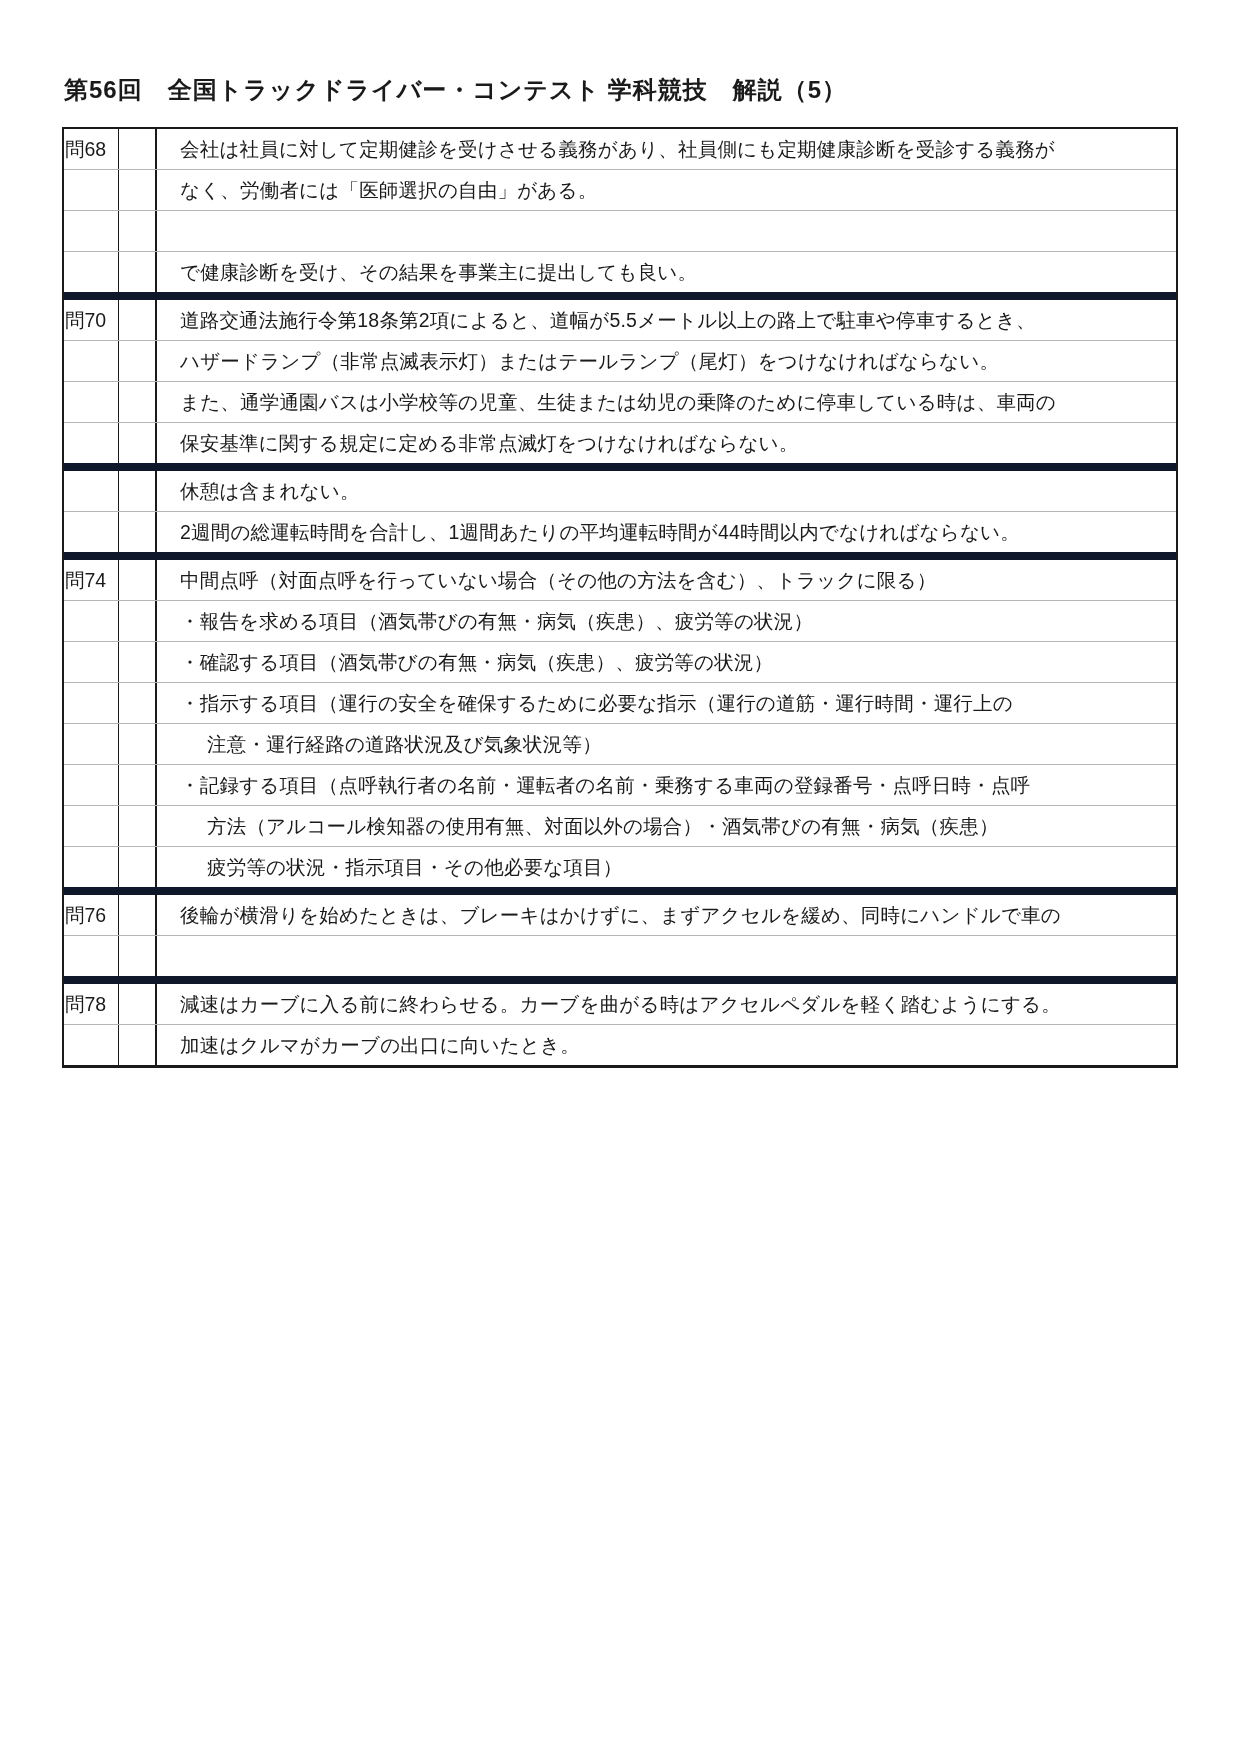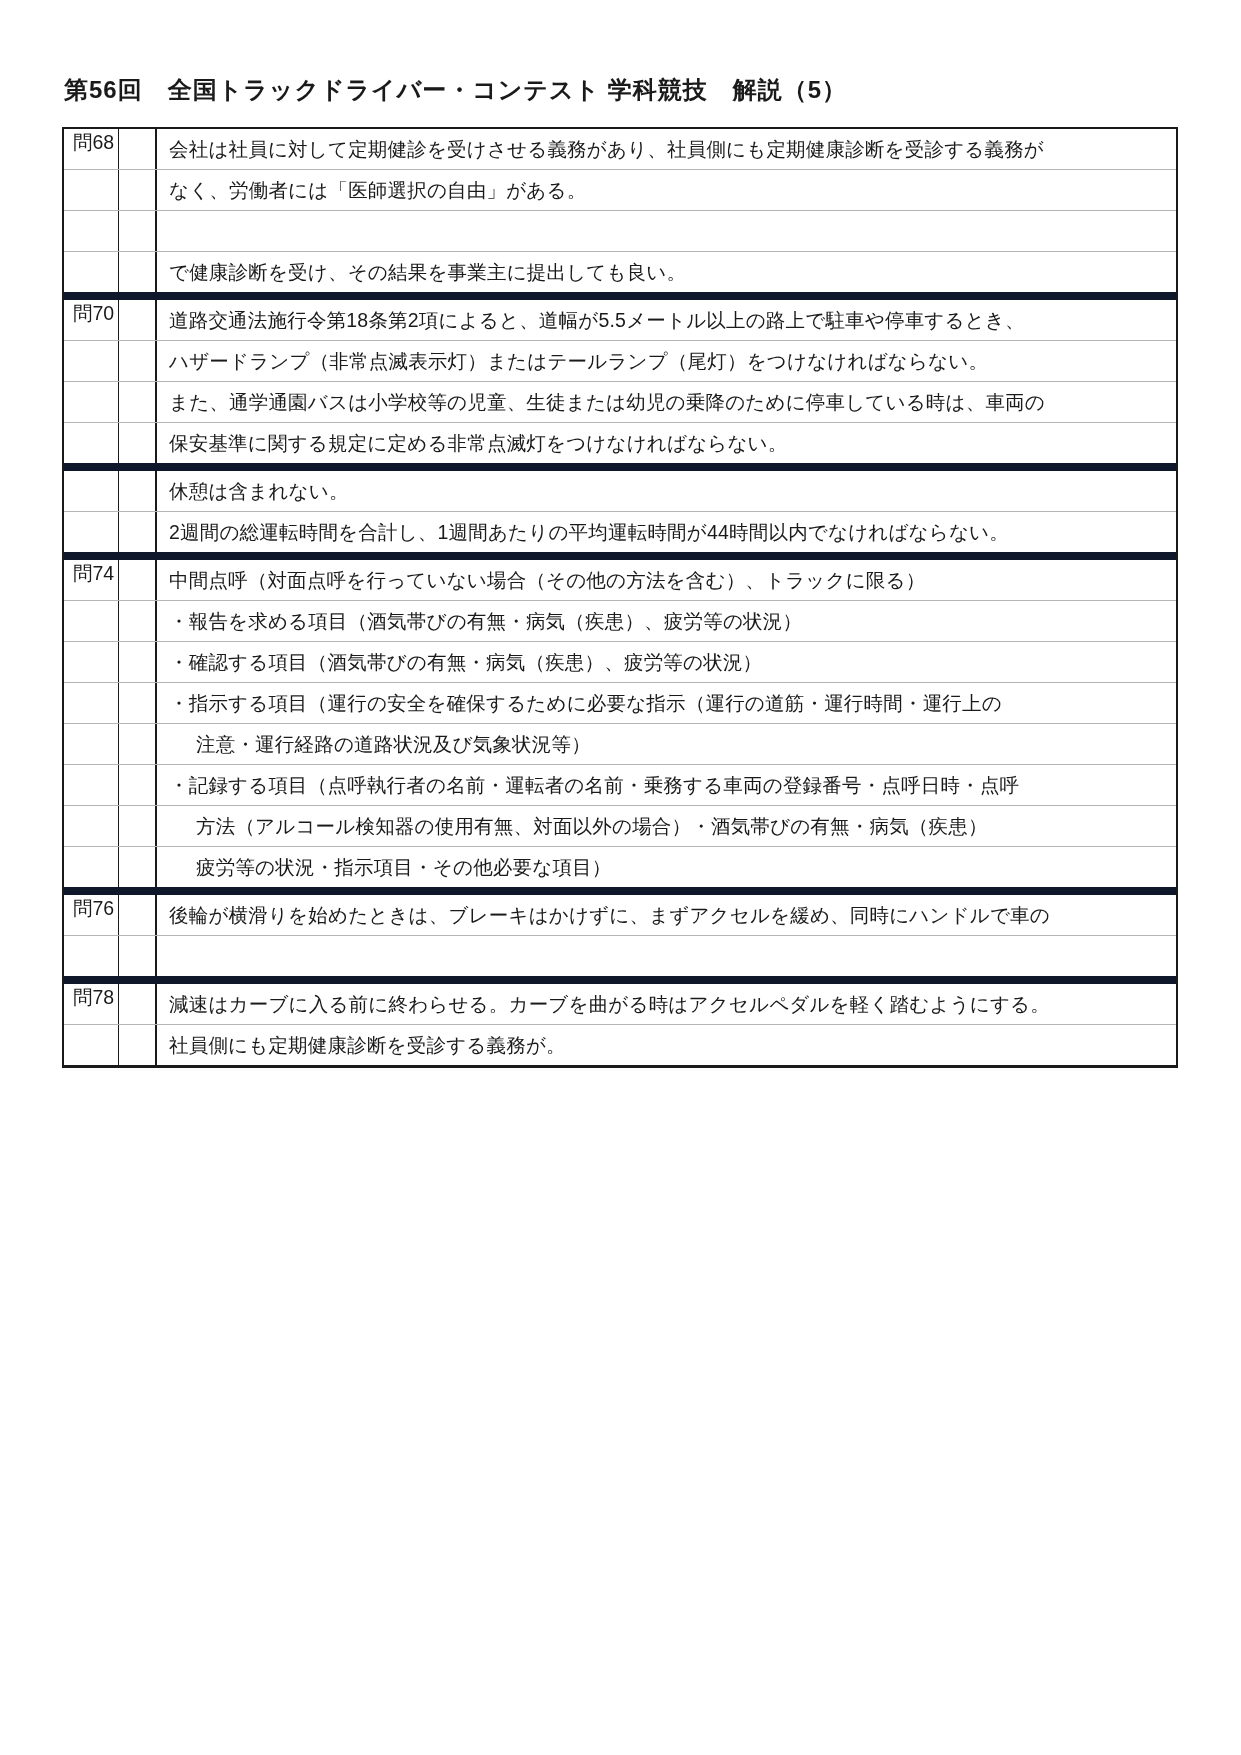--- a/index.html
+++ b/index.html
@@ -20,31 +20,31 @@
     border:2px solid #1a1a1a;border-bottom-width:3px;
     box-sizing:border-box;background:#ffffff;
   }
   .block{border-top:8px solid #0f172a;}
   .block:first-child{border-top:none;}
   .row{display:flex;height:40px;align-items:stretch;}
   .row + .row{border-top:1px solid #b5b5b5;}
   .cell-q{
     width:55px;flex:none;box-sizing:border-box;
     border-right:1.5px solid #1a1a1a;
-    display:flex;align-items:flex-start;
-    padding-left:9px;font-size:19.5px;
+    display:flex;align-items:center;
+    padding-left:1px;font-size:19.5px;
     white-space:nowrap;overflow:visible;
   }
   .cell-a{
     width:38px;flex:none;box-sizing:border-box;
     border-right:2px solid #1a1a1a;
   }
   .cell-t{
     flex:1;display:flex;align-items:center;
-    padding-left:12px;font-size:19.5px;
+    padding-left:23px;font-size:19.5px;
     white-space:nowrap;overflow:hidden;
     letter-spacing:0.2px;
   }
   .indent-1 .line-text{padding-left:27px;}
 </style>
 </head>
 <body>
 
 <div class="page">
   <div class="doc-title">第56回　全国トラックドライバー・コンテスト 学科競技　解説（5）</div>
@@ -209,18 +209,18 @@
           </div>
           <div class="cell-a"></div>
           <div class="cell-t">
             <span class="line-text">減速はカーブに入る前に終わらせる。カーブを曲がる時はアクセルペダルを軽く踏むようにする。</span>
           </div>
         </div>
         <div class="row">
           <div class="cell-q"></div>
           <div class="cell-a"></div>
           <div class="cell-t">
-            <span class="line-text">社員側にも定期健康診断を受診する義務が。</span>
+            <span class="line-text">加速はクルマがカーブの出口に向いたとき。</span>
           </div>
         </div>
       </div>
     </div>
 </div>
 
 </body></html>

